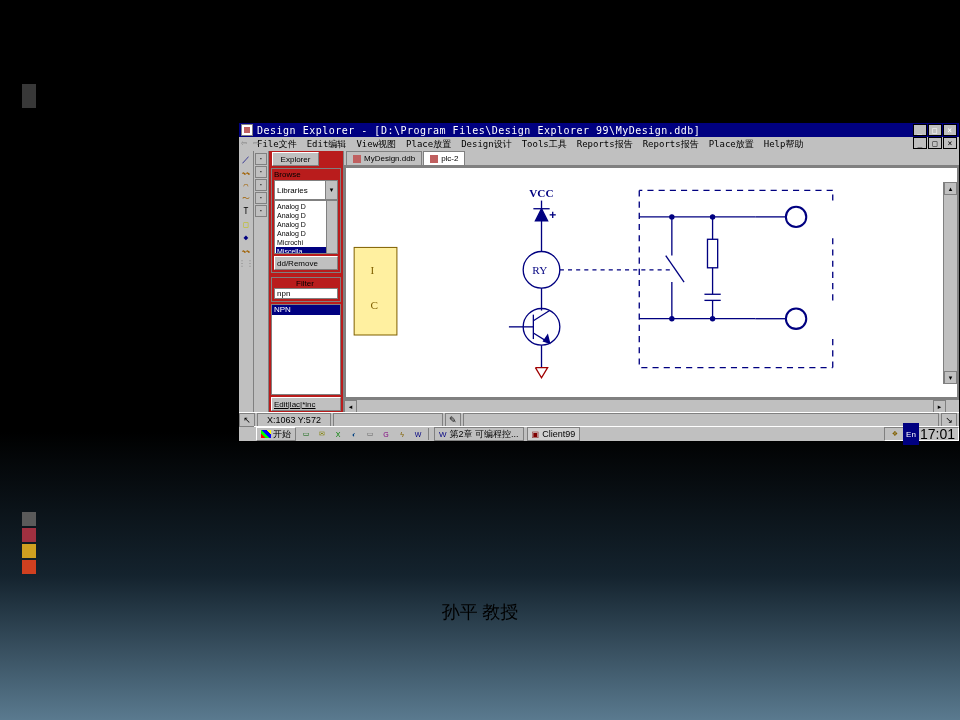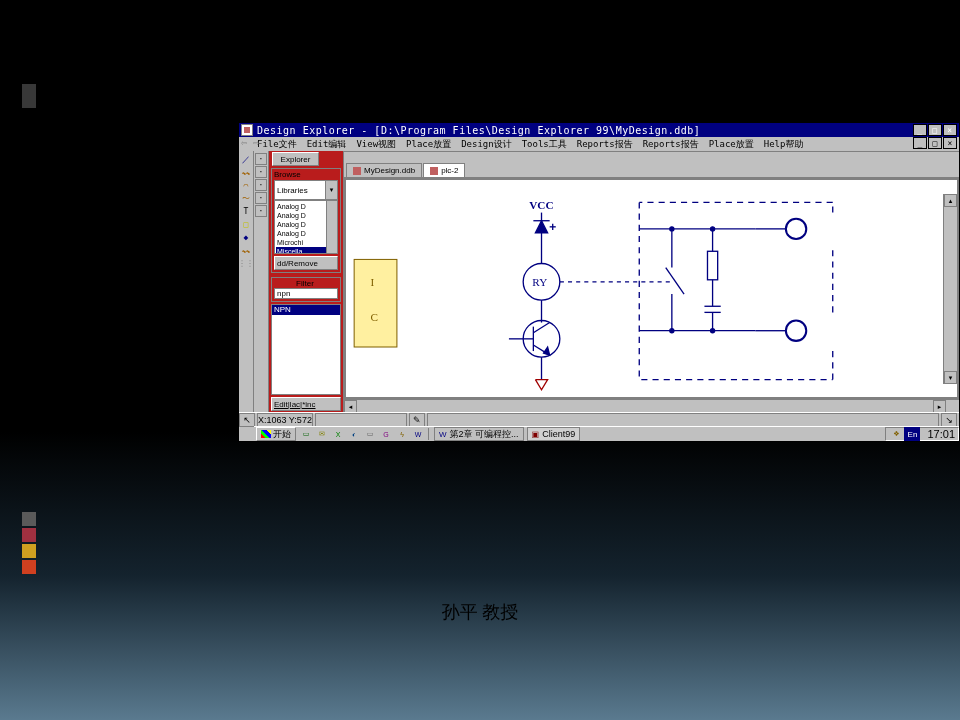--- a/index.html
+++ b/index.html
@@ -52,21 +52,21 @@
   .btn { height:12px; background:#c0c0c0; border:1px solid #fff; border-right-color:#808080;
     border-bottom-color:#808080; display:flex; align-items:center; padding:0 2px; margin-top:2px;
     font-size:8px; overflow:hidden; }
   .lower-list { background:#fff; border:1px solid #808080; margin:0 2px; flex:1; min-height:60px;
     font-size:8px; line-height:10px; }
   .lower-list .row.sel { background:#000080; color:#fff; padding:0 2px; }
   .bottom-btn { margin:2px; height:12px; background:#c0c0c0; border:1px solid #fff;
     border-right-color:#808080; border-bottom-color:#808080; display:flex; align-items:center;
     padding:0 2px; font-size:8px; overflow:hidden;text-decoration:underline; }
   
-  .docarea { flex:1; display:flex; flex-direction:column; background:#808080;margin-top:12px; }
+  .docarea { flex:1; display:flex; flex-direction:column; background:#808080; }
   .doctabs { height:14px; background:#c0c0c0; display:flex; align-items:flex-end; padding-left:2px;
     border-bottom:1px solid #808080; }
   .doctab { height:13px; padding:0 6px; background:#c0c0c0; border:1px solid #808080;
     border-bottom:none; margin-right:1px; font-size:8px; display:flex; align-items:center; }
   .doctab.active { background:#fff; }
   .doctab .ico { width:8px; height:8px; background:#c06060; margin-right:3px; }
   .canvas-wrap { flex:1; background:#fff; margin:1px; position:relative; border:1px solid #808080;
     box-sizing:border-box; }
   .canvas { position:absolute; inset:0; }
   .hscroll { height:13px; background:#c0c0c0; border-top:1px solid #808080; position:relative; }
@@ -79,43 +79,43 @@
   .vscroll { position:absolute; right:0; top:14px; bottom:13px; width:13px; background:#c0c0c0;
     border-left:1px solid #808080; }
   .vscroll .ar { position:absolute; left:0; width:13px; height:13px; background:#c0c0c0;
     border:1px solid #808080; box-sizing:border-box; display:flex; align-items:center;
     justify-content:center; font-size:7px; }
   .vscroll .ar.u { top:0; } .vscroll .ar.d { bottom:0; }
   
   .status { position:absolute; left:0; right:0; bottom:14px; height:14px; background:#c0c0c0;
     border-top:1px solid #fff; display:flex; align-items:center; font-size:9px; }
   .status .cell { border:1px solid #808080; border-top-color:#808080; border-left-color:#808080;
-    height:12px; padding:0 0; display:flex; align-items:center; margin-right:2px; }
+    height:12px; padding:0 9px; display:flex; align-items:center; margin-right:2px; }
   .status .cell.ico { width:14px; padding:0; justify-content:center; }
   .status .flex { flex:1; }
   
   .taskbar { position:absolute; left:15px; right:0; bottom:0; height:14px; background:#c0c0c0;
     border-top:1px solid #fff; display:flex; align-items:center; font-size:9px; }
   .startbtn { height:12px; background:#c0c0c0; border:1px solid #fff; border-right-color:#808080;
     border-bottom-color:#808080; padding:0 4px; display:flex; align-items:center; margin:0 2px; }
   .startbtn .flag { width:10px; height:8px; margin-right:2px;
     background:linear-gradient(45deg,#f00 25%,#0f0 25% 50%,#00f 50% 75%,#ff0 75%); }
   .ql { display:flex; }
   .ql .qi { width:14px; height:12px; border:1px solid #c0c0c0; box-sizing:border-box;
     display:flex; align-items:center; justify-content:center; font-size:7px; margin:0 1px; }
   .taskbtn { height:12px; background:#c0c0c0; border:1px solid #808080; border-top-color:#808080;
     border-left-color:#808080; padding:0 4px; display:flex; align-items:center; margin-left:3px;
     max-width:130px; overflow:hidden; white-space:nowrap; }
   .taskbtn.pressed { border:1px solid #808080; background:#d0d0d0; }
   .tray { margin-left:auto; display:flex; align-items:center; border:1px solid #808080;
     border-bottom-color:#fff; border-right-color:#fff; height:12px; padding:0 3px; }
-  .tray .ti { width:12px; height:14px; margin:0 1px; display:flex; align-items:center;
+  .tray .ti { width:12px; height:22px; margin:0 1px; display:flex; align-items:center;
     justify-content:center; font-size:7px; }
   .tray .lang { background:#000080; color:#fff; padding:0 2px; font-size:8px; }
-  .tray .clock { margin-left:6px; font-size:11px; }
+  .tray .clock { margin-left:0; font-size:14px; }
   
   .schem text { font-family:"Times New Roman",serif; font-size:11px; fill:#000080; }
   .compbox text { font-family:"Times New Roman",serif; font-size:11px; fill:#806000; }
   
   .footer { position:absolute; left:0; right:0; top:600px; text-align:center;
     font-size:18px; color:#000; font-family:"SimSun","KaiTi",serif; }
 </style>
 </head>
 <body>
 

